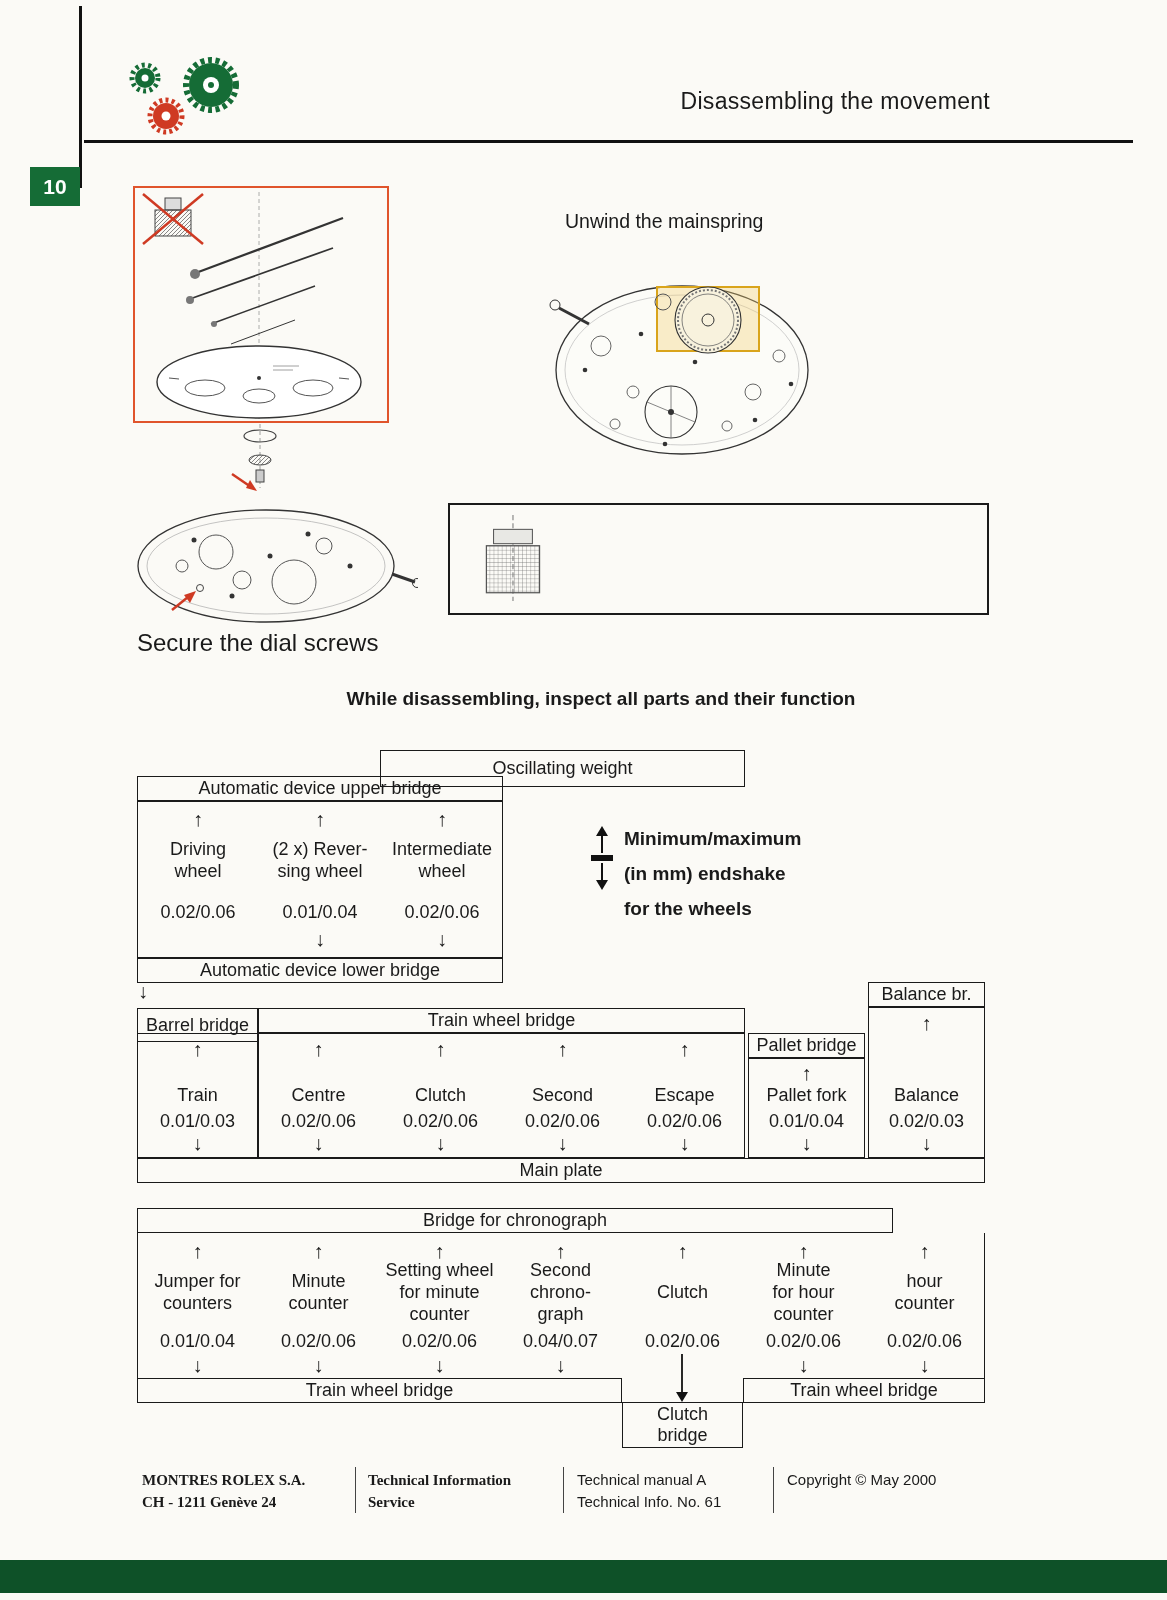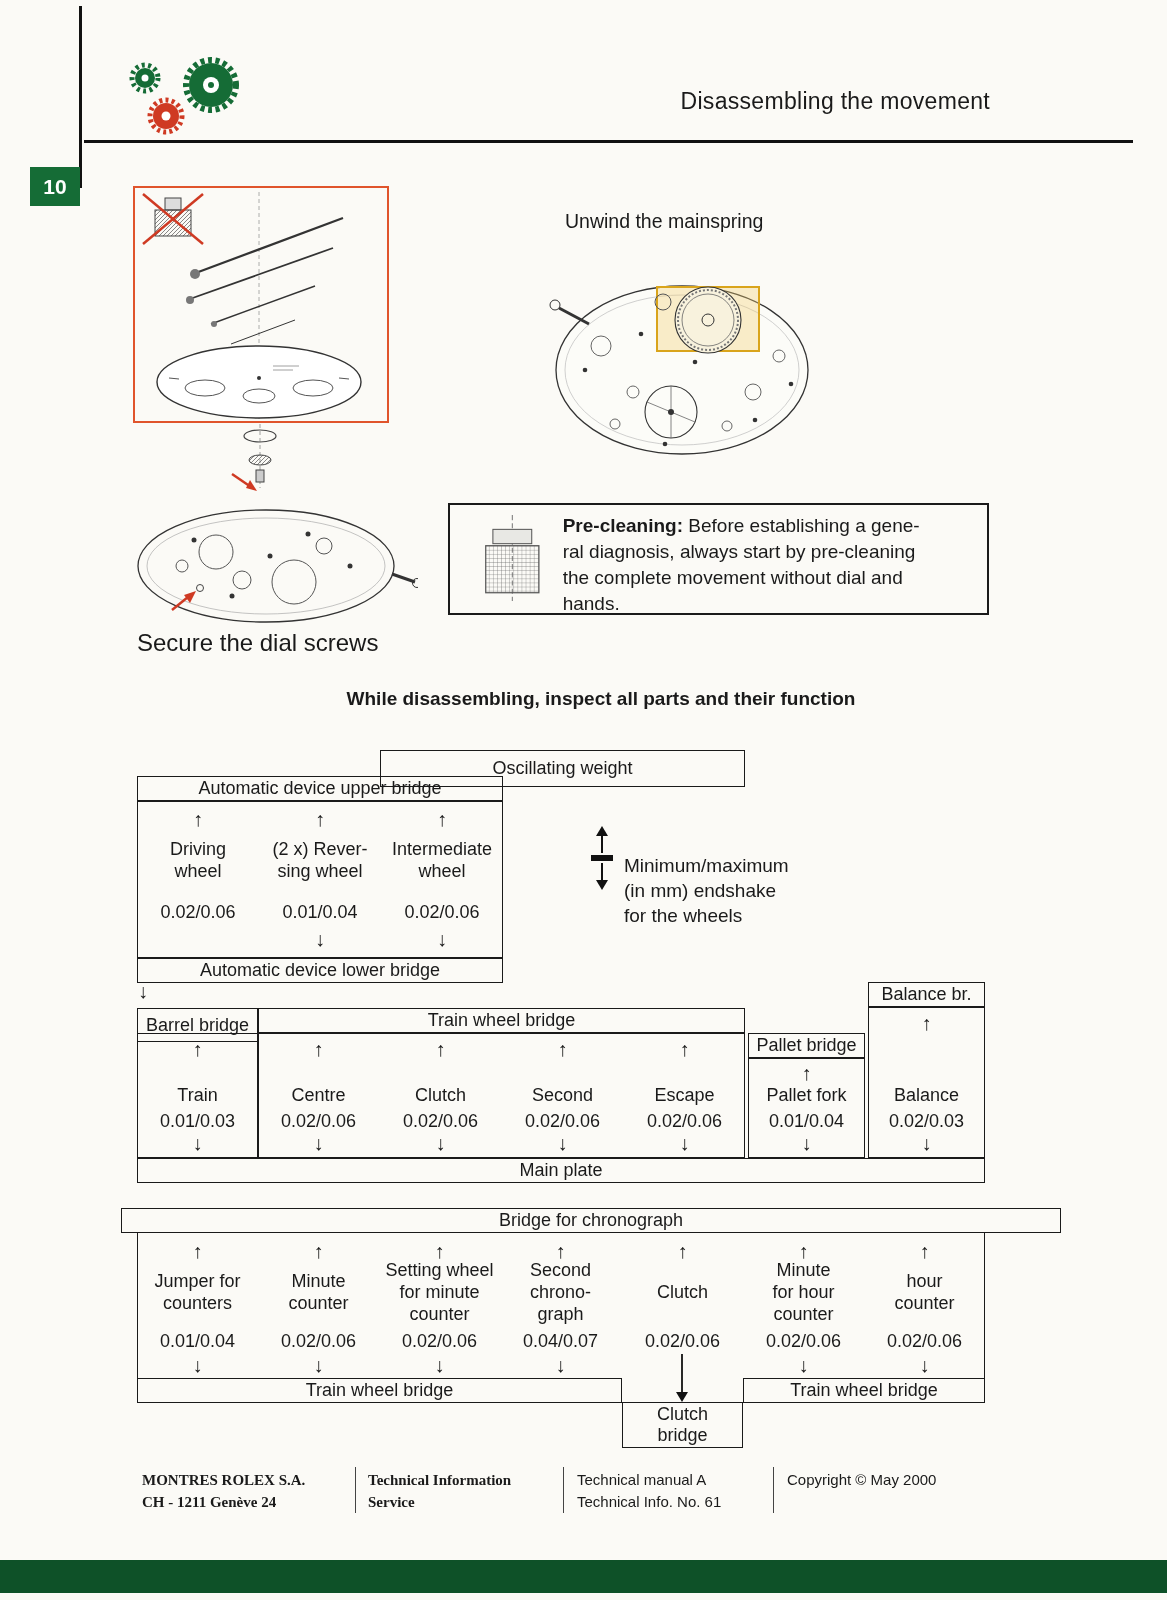--- a/index.html
+++ b/index.html
@@ -18,21 +18,21 @@
   .obox { position:absolute; border:1.5px solid #1a1a1a; background:transparent; }
   .obox.sides-only { border-top:none; border-bottom:none; }
   .cell {
     position:absolute; text-align:center; font-size:18px;
     white-space:pre-line; line-height:22px;
   }
   .cell.mid { display:flex; align-items:center; justify-content:center; }
   .arrow { position:absolute; font-size:20px; text-align:center; line-height:22px; }
   .caption { position:absolute; font-size:24px; }
   .heading-bold { position:absolute; font-size:19px; font-weight:bold; text-align:center; }
-  .legend-text { position:absolute; font-size:19px; font-weight:normal; white-space:pre-line; line-height:25px;margin-top:32px; }
+  .legend-text { position:absolute; font-size:19px; font-weight:bold; white-space:pre-line; line-height:35px; }
   .pc-box { position:absolute; border:2px solid #1a1a1a; display:flex; background:transparent; }
   .pc-text { font-size:19px; line-height:26px; white-space:pre-line; padding-top:8px; width:430px; }
   .title { position:absolute; font-size:23px; letter-spacing:0.3px; }
   .pagenum {
     position:absolute; background:var(--green); color:#fff;
     display:flex; align-items:center; justify-content:center;
     font-size:21px; font-weight:bold;
   }
   .footer-serif { position:absolute; font-family:"Liberation Serif", serif; font-weight:bold; font-size:15px; line-height:22px; }
   .footer-sans { position:absolute; font-size:15px; line-height:22px; }
@@ -176,24 +176,20 @@
   <svg width="100" height="92" viewBox="0 0 80 90" style="margin:8px 0 0 14px">
     <defs>
       <pattern id="hatchC" width="4" height="4" patternUnits="userSpaceOnUse">
         <path d="M0 0 H4 M0 0 V4" stroke="#666" stroke-width="0.6"></path>
       </pattern>
     </defs>
     <line x1="39" y1="2" x2="39" y2="86" stroke="#777" stroke-width="1" stroke-dasharray="5 3"></line>
     <rect x="20" y="16" width="38" height="14" fill="#e8e8e4" stroke="#555"></rect>
     <rect x="13" y="32" width="52" height="46" fill="url(#hatchC)" stroke="#555" stroke-width="1.2"></rect>
   </svg>
-  <p class="pc-text"><b>Pre-cleaning:</b> <span>Before establishing a gene-
-ral diagnosis, always start by pre-cleaning
-the complete movement without dial and
-hands.</span></p>
 </div>
 
 <div class="heading-bold" style="left:137px;top:688px;width:928px">While disassembling, inspect all parts and their function</div>
 
 <div class="box" style="left:380px;top:750px;width:365px;height:37px">Oscillating weight</div>
 <div class="box" style="left:137px;top:776px;width:366px;height:25px">Automatic device upper bridge</div>
 <div class="obox" style="left:137px;top:801px;width:366px;height:157px"></div>
 <div class="box" style="left:137px;top:958px;width:366px;height:25px">Automatic device lower bridge</div>
 
 <div class="arrow" style="left:137px;top:808px;width:122px">↑</div>
@@ -263,21 +259,21 @@
 <div class="cell" style="left:866px;top:1110px;width:121px">0.02/0.03</div>
 
 <div class="arrow" style="left:137px;top:1132px;width:121px">↓</div>
 <div class="arrow" style="left:258px;top:1132px;width:121px">↓</div>
 <div class="arrow" style="left:380px;top:1132px;width:121px">↓</div>
 <div class="arrow" style="left:502px;top:1132px;width:121px">↓</div>
 <div class="arrow" style="left:624px;top:1132px;width:121px">↓</div>
 <div class="arrow" style="left:746px;top:1132px;width:121px">↓</div>
 <div class="arrow" style="left:866px;top:1132px;width:121px">↓</div>
 
-<div class="box" style="left:121px;top:1208px;width:940px;height:25px">Bridge for chronograph</div>
+<div class="box" style="left:137px;top:1208px;width:756px;height:25px">Bridge for chronograph</div>
 <div class="obox sides-only" style="left:137px;top:1233px;width:848px;height:146px"></div>
 
 <div class="arrow" style="left:137px;top:1240px;width:121px">↑</div>
 <div class="arrow" style="left:258px;top:1240px;width:121px">↑</div>
 <div class="arrow" style="left:379px;top:1240px;width:121px">↑</div>
 <div class="arrow" style="left:500px;top:1240px;width:121px">↑</div>
 <div class="arrow" style="left:622px;top:1240px;width:121px">↑</div>
 <div class="arrow" style="left:743px;top:1240px;width:121px">↑</div>
 <div class="arrow" style="left:864px;top:1240px;width:121px">↑</div>
 

